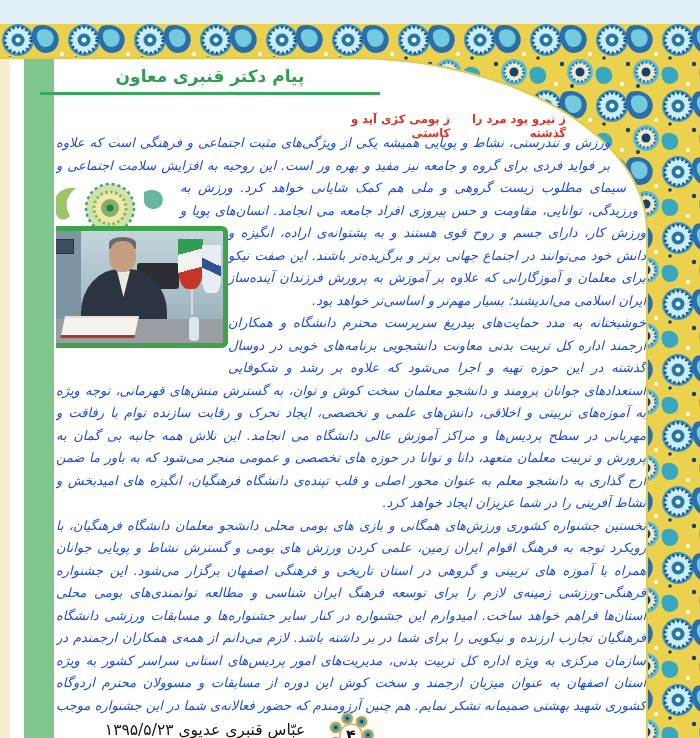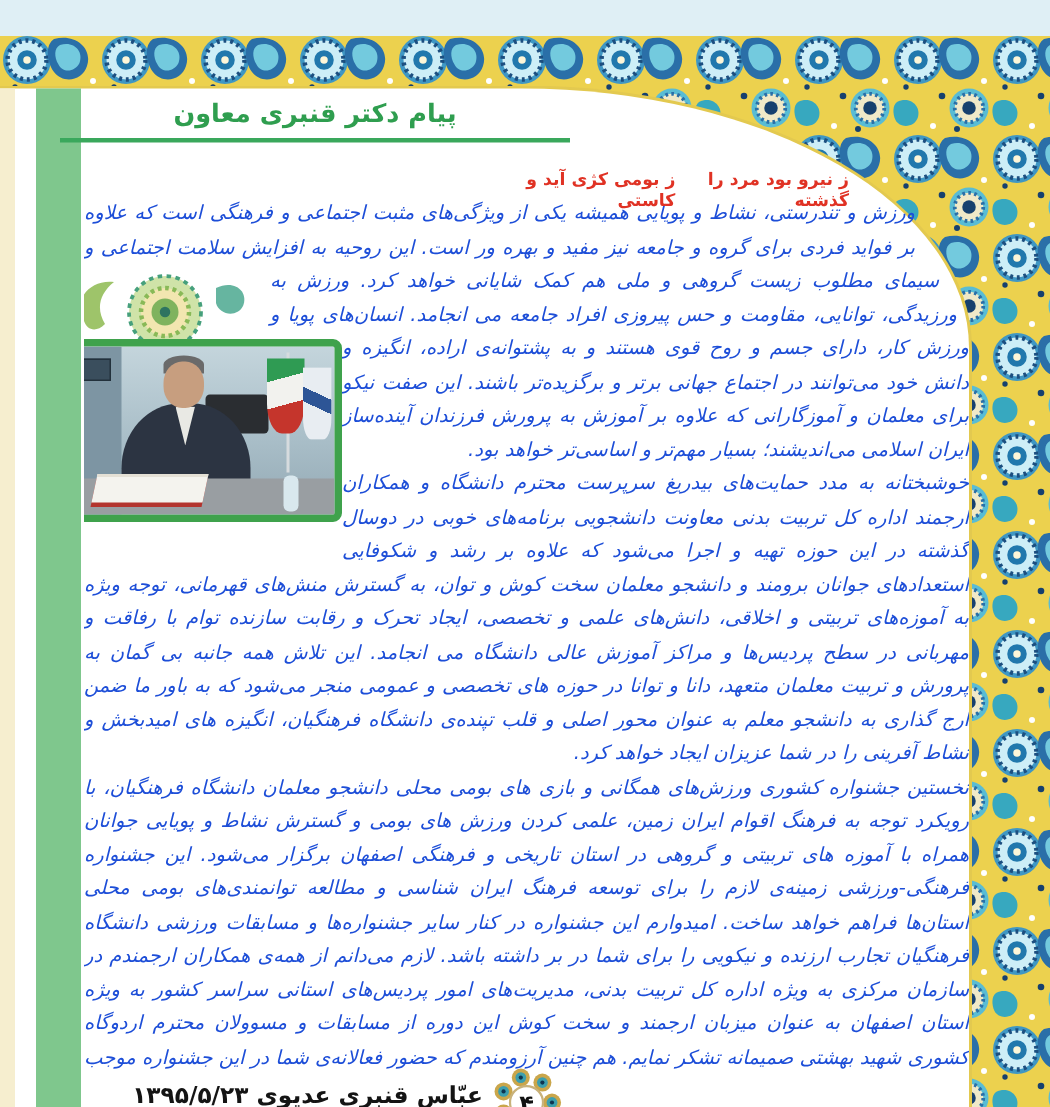--- a/index.html
+++ b/index.html
@@ -44,21 +44,21 @@
              transform:skewX(-12deg);border-top:2px solid #e4e0d5;box-shadow:0 3px 0 #b3342e;}
   .ph-printer{position:absolute;right:44px;top:32px;width:42px;height:26px;background:#2a2d31;border-radius:3px;}
   .ph-pole{position:absolute;right:30px;top:4px;width:2px;height:80px;background:#d6dbde;}
   .ph-flag-iran{position:absolute;right:20px;top:8px;width:25px;height:50px;border-radius:0 0 40% 40%;
             background:linear-gradient(165deg,#2f9b53 0 28%,#f2f2ee 28% 60%,#c5352c 60% 100%);}
   .ph-flag-navy{position:absolute;right:2px;top:14px;width:19px;height:48px;background:#e8edf2;
             border-radius:0 0 30% 30%;
             background-image:linear-gradient(25deg,#e8edf2 45%,#2d5596 45% 62%,#e8edf2 62%);}
   .ph-bottle{position:absolute;right:24px;bottom:2px;width:10px;height:24px;background:#d9e8ee;border-radius:4px;}
   .signature{position:absolute;left:88px;top:697px;width:234px;text-align:center;direction:rtl;
-             font-size:15.5px;font-weight:bold;color:#141414;z-index:4;}
+             font-size:15.5px;font-weight:normal;color:#141414;z-index:4;}
   .page-flower{position:absolute;left:325px;top:685px;z-index:4;}
 </style>
 </head>
 <body>
 
 <div class="page">
 
   <svg class="pattern-layer" width="700" height="738">
     <defs>
       <pattern id="pz" width="66" height="66" patternUnits="userSpaceOnUse">

